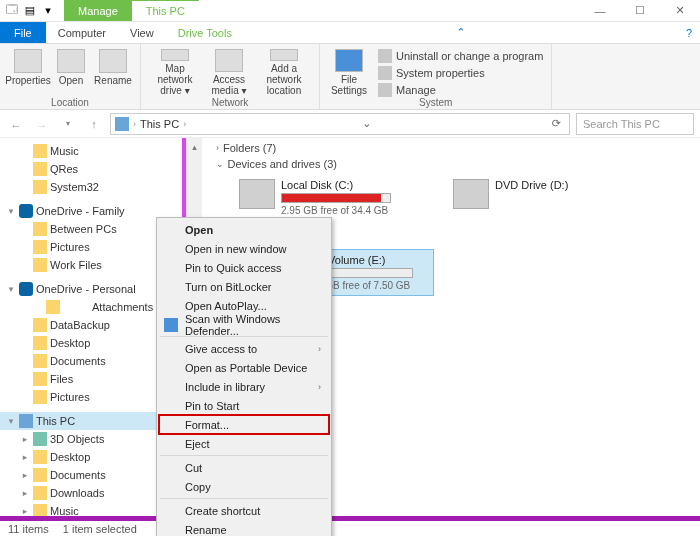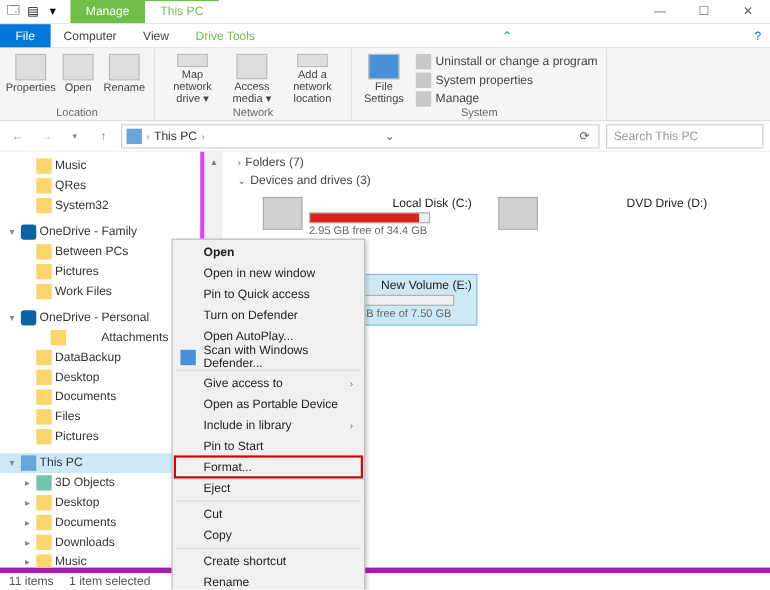--- a/index.html
+++ b/index.html
@@ -31,42 +31,42 @@
 .rgroup .btn-sm .si { width: 14px; height: 14px; background: #c8c8c8; }
 .rgroup .label { font-size: 10px; color: #666; height: 14px; display: flex; align-items: center; }
 
 .navbar { height: 28px; display: flex; align-items: center; gap: 6px; padding: 0 6px; border-bottom: 1px solid #eee; }
 .navbar .navbtn { width: 20px; height: 20px; display: flex; align-items: center; justify-content: center; color: #888; }
 .addr { flex: 1; display: flex; align-items: center; border: 1px solid #ccc; height: 22px; padding: 0 4px; gap: 4px; }
 .addr .pc-ico { width: 14px; height: 14px; background: #6aa5d8; }
 .addr .crumb { font-size: 11px; color: #333; }
 .addr .chev { color: #888; font-size: 9px; }
 .addr .refresh { margin-left: auto; padding: 0 4px; color: #666; }
-.search { width: 143px; border: 1px solid #ccc; height: 22px; padding: 0 6px; color: #999; display: flex; align-items: center; font-size: 11px; }
+.search { width: 118px; border: 1px solid #ccc; height: 22px; padding: 0 6px; color: #999; display: flex; align-items: center; font-size: 11px; }
 
 .workarea { display: flex; height: 378px; }
 .sidebar { width: 186px; border-right: 4px solid #d946ef; overflow: hidden; padding: 4px 0; }
 .tree-item { display: flex; align-items: center; height: 18px; padding-left: 4px; gap: 3px; font-size: 11px; color: #333; white-space: nowrap; }
 .tree-item .tw { width: 10px; text-align: center; color: #888; font-size: 9px; }
 .tree-item .ico { width: 14px; height: 14px; }
 .tree-item.sel { background: #cce8f6; }
 .ico.folder { background: #fbd46b; }
 .ico.onedrive { background: #0a64a4; border-radius: 3px; }
 .ico.pc { background: #6aa5d8; }
 .ico.obj { background: #76c2af; }
 
 .content { flex: 1; padding: 4px 8px; position: relative; overflow: hidden; }
 .groupline { display: flex; align-items: center; gap: 4px; font-size: 11px; color: #444; margin-bottom: 4px; }
 .groupline .caret { font-size: 9px; color: #666; }
 .drives { display: flex; gap: 14px; margin-left: 24px; margin-bottom: 8px; flex-wrap: wrap; }
 .drive { display: flex; gap: 6px; width: 200px; padding: 4px; border: 1px solid transparent; }
 .drive.sel { background: #cce8f6; border: 1px solid #7abdea; }
 .drive .dico { width: 36px; height: 30px; background: #d0d0d0; border: 1px solid #aaa; }
 .drive .dinfo { display: flex; flex-direction: column; gap: 2px; flex: 1; }
-.drive .dtitle { font-size: 11px; color: #222; text-align: right; }
+.drive .dtitle { font-size: 11px; color: #222; }
 .drive .dbar { width: 110px; height: 10px; border: 1px solid #aaa; background: #eee; position: relative; }
 .drive .dbar .fill { height: 100%; background: #d22; }
 .drive .dbar .fill.ok { background: #25a0da; }
 .drive .dmeta { font-size: 10px; color: #666; }
 .drive .chk { width: 12px; height: 12px; border: 1px solid #888; background: #fff; display: flex; align-items: center; justify-content: center; font-size: 9px; margin-right: 4px; align-self: center; }
 
 .scrollgutter { width: 16px; background: #f0f0f0; border-left: 1px solid #e5e5e5; padding-top: 4px; display: flex; justify-content: center; }
 .scrollgutter .sarrow { font-size: 9px; color: #777; }
 
 .statusbar { height: 20px; border-top: 5px solid #a21caf; display: flex; align-items: center; padding: 0 8px; font-size: 11px; color: #555; gap: 14px; }
@@ -344,21 +344,21 @@
     <div class="mi bold">
       <span>Open</span>
     </div>
     <div class="mi">
       <span>Open in new window</span>
     </div>
     <div class="mi">
       <span>Pin to Quick access</span>
     </div>
     <div class="mi">
-      <span>Turn on Defender</span>
+      <span>Turn on BitLocker</span>
     </div>
     <div class="mi">
       <span>Open AutoPlay...</span>
     </div>
     <div class="mi">
       <span class="mico"></span>
       <span>Scan with Windows Defender...</span>
     </div>
     <div class="sep"></div>
     <div class="mi">

